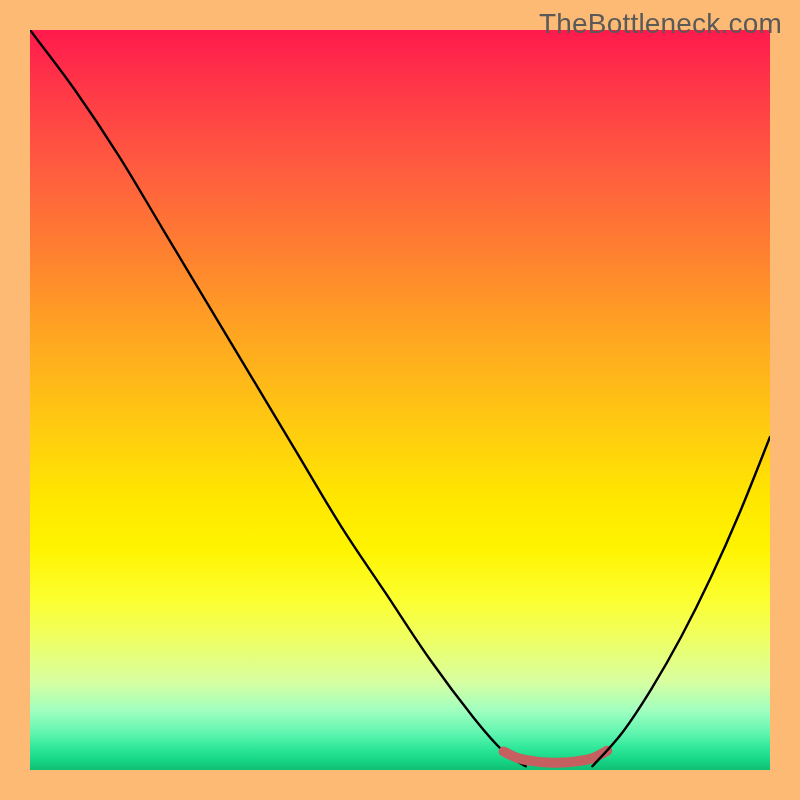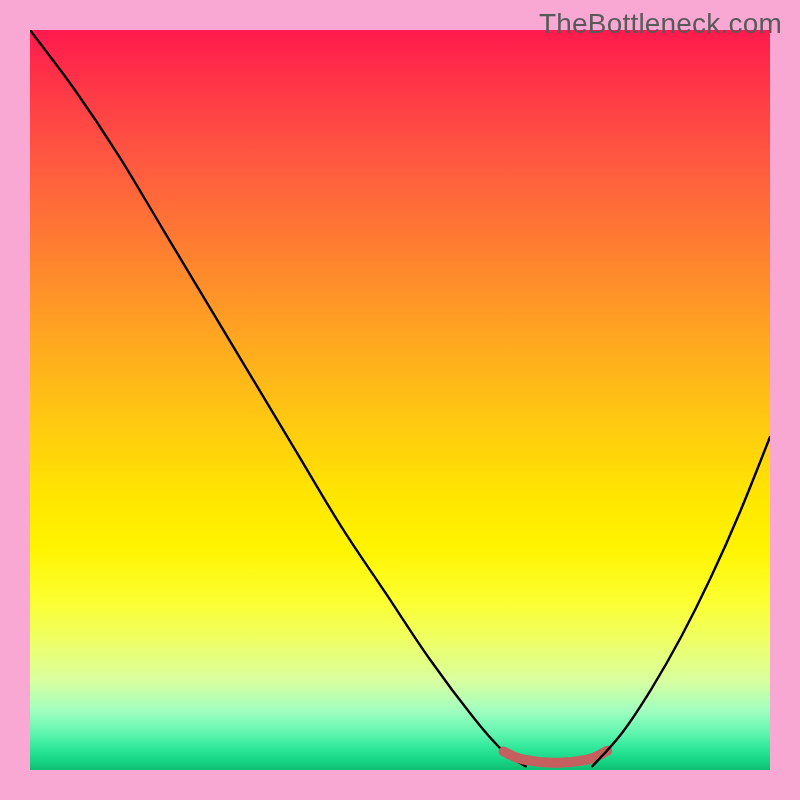--- a/index.html
+++ b/index.html
@@ -1,21 +1,21 @@
 <!DOCTYPE html>
 <html><head>
 <meta charset="utf-8">
 <style>
   * { margin: 0; padding: 0; box-sizing: border-box; }
   html, body { width: 800px; height: 800px; overflow: hidden; background: #000; }
   .canvas {
     position: relative;
     width: 800px;
     height: 800px;
-    background: #f9a8d4;
+    background: #fdba74;
   }
   .plot-area {
     position: absolute;
     left: 30px;
     top: 30px;
     width: 740px;
     height: 740px;
     overflow: hidden;
   }
   .gradient {

